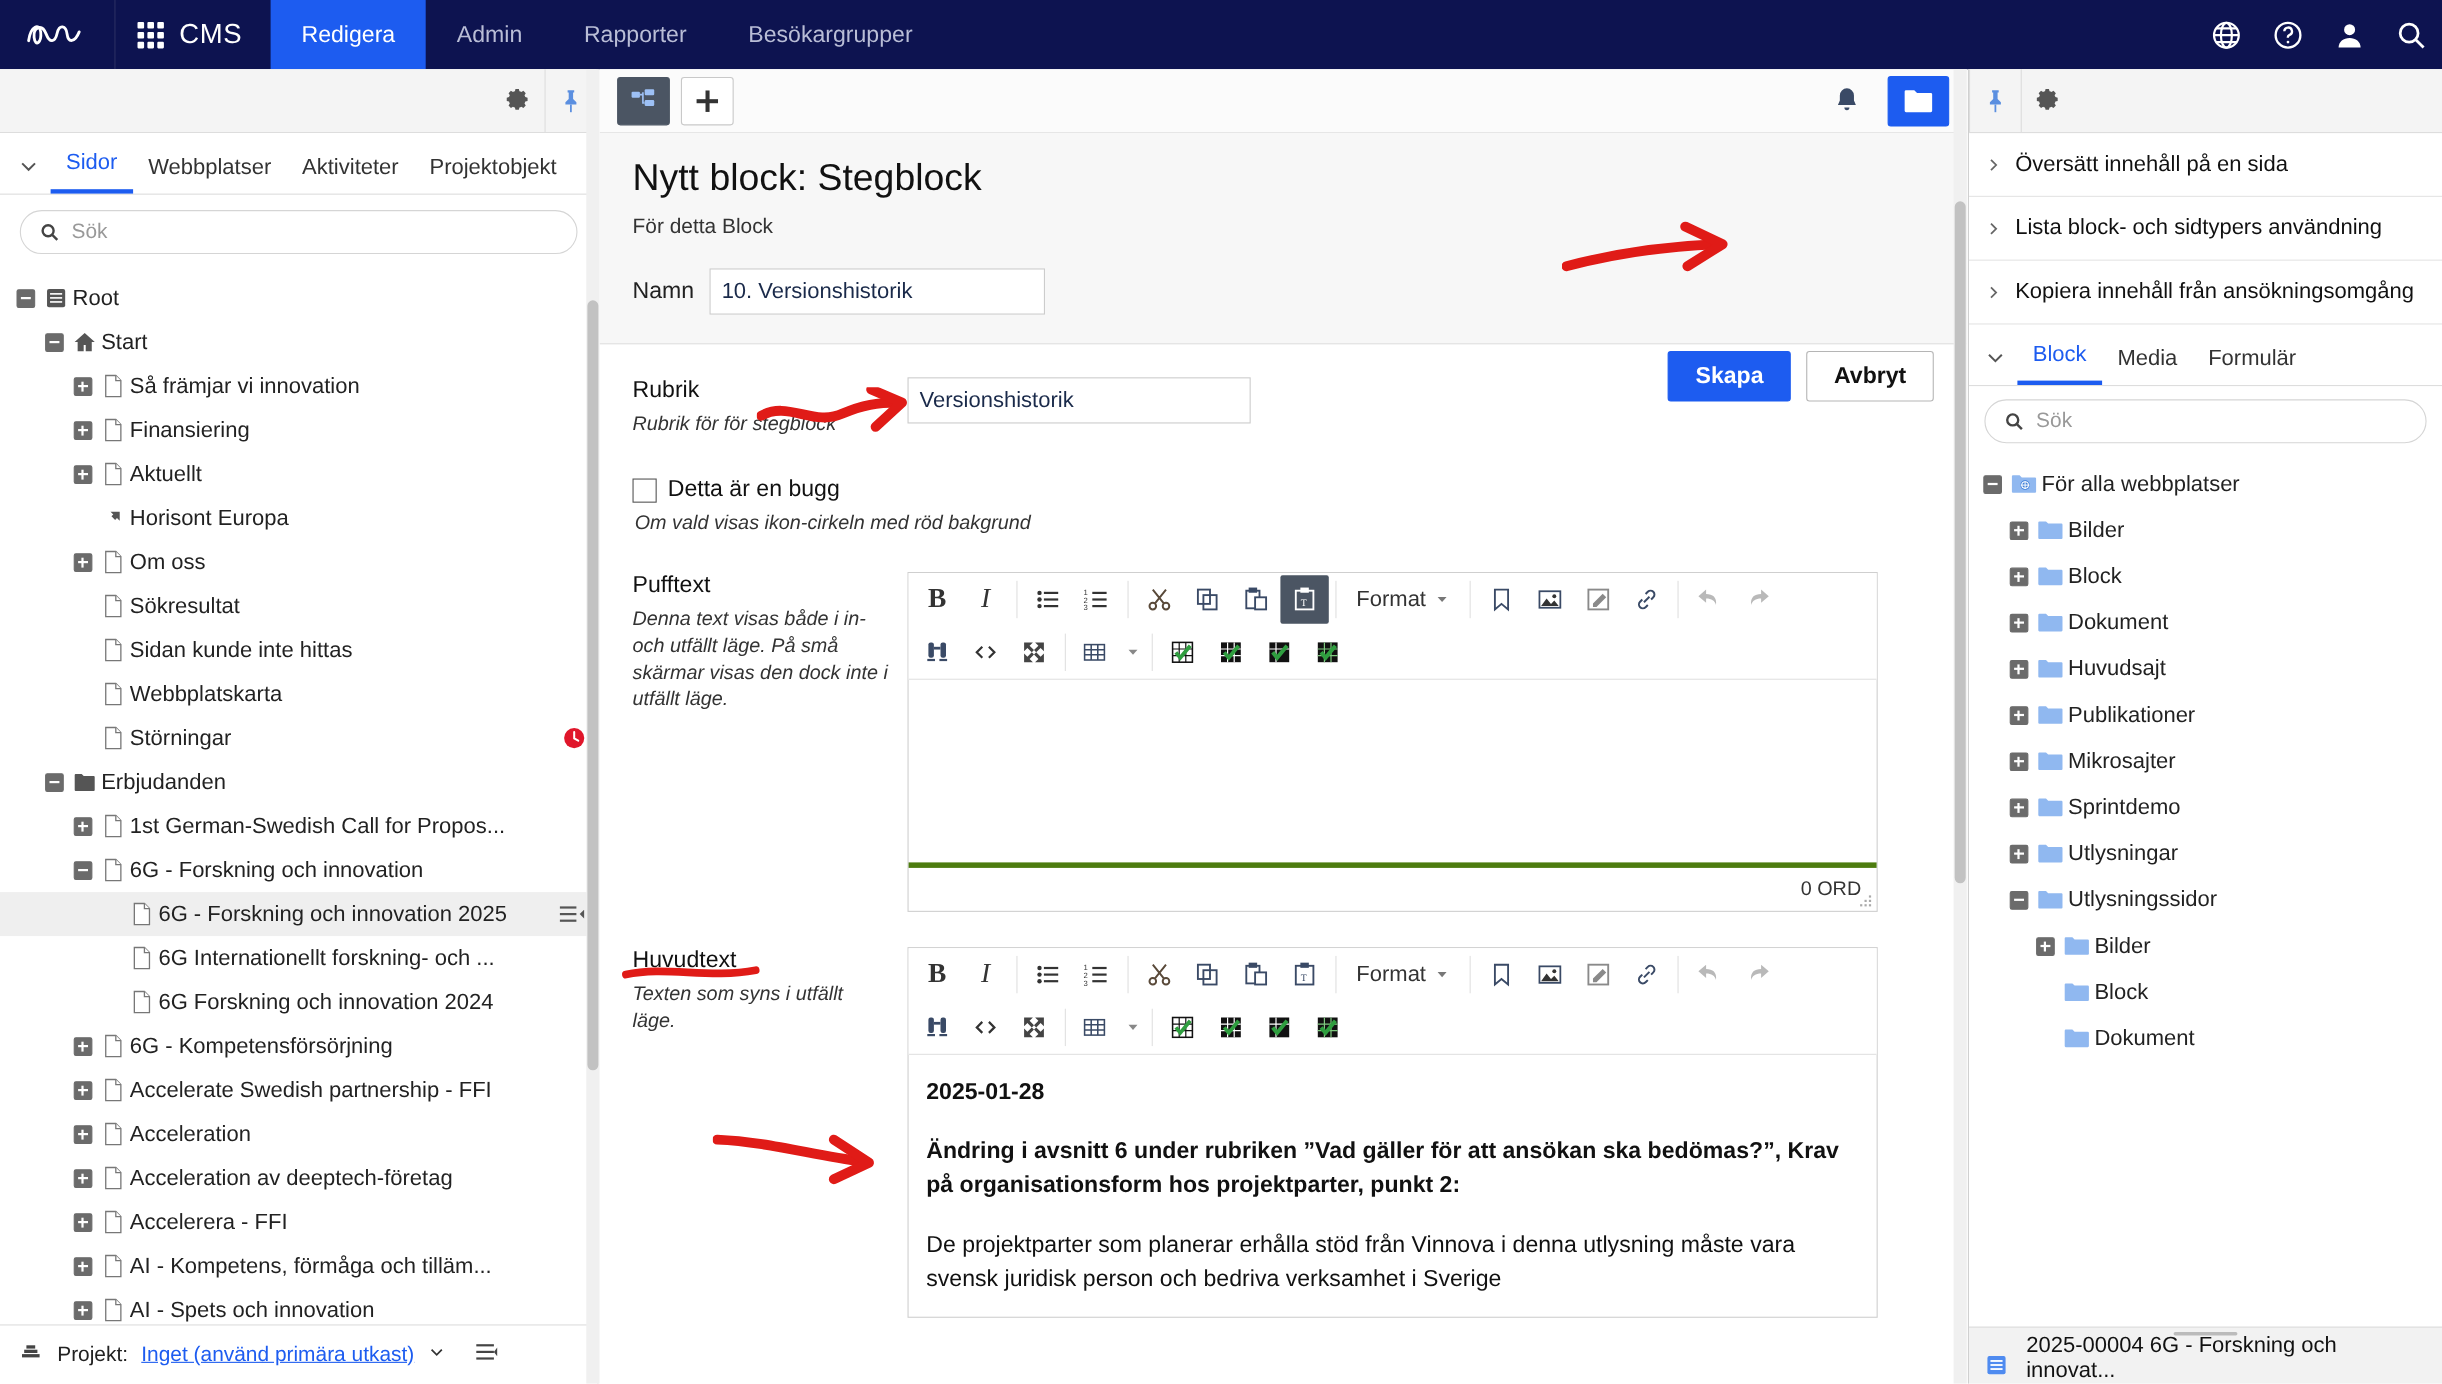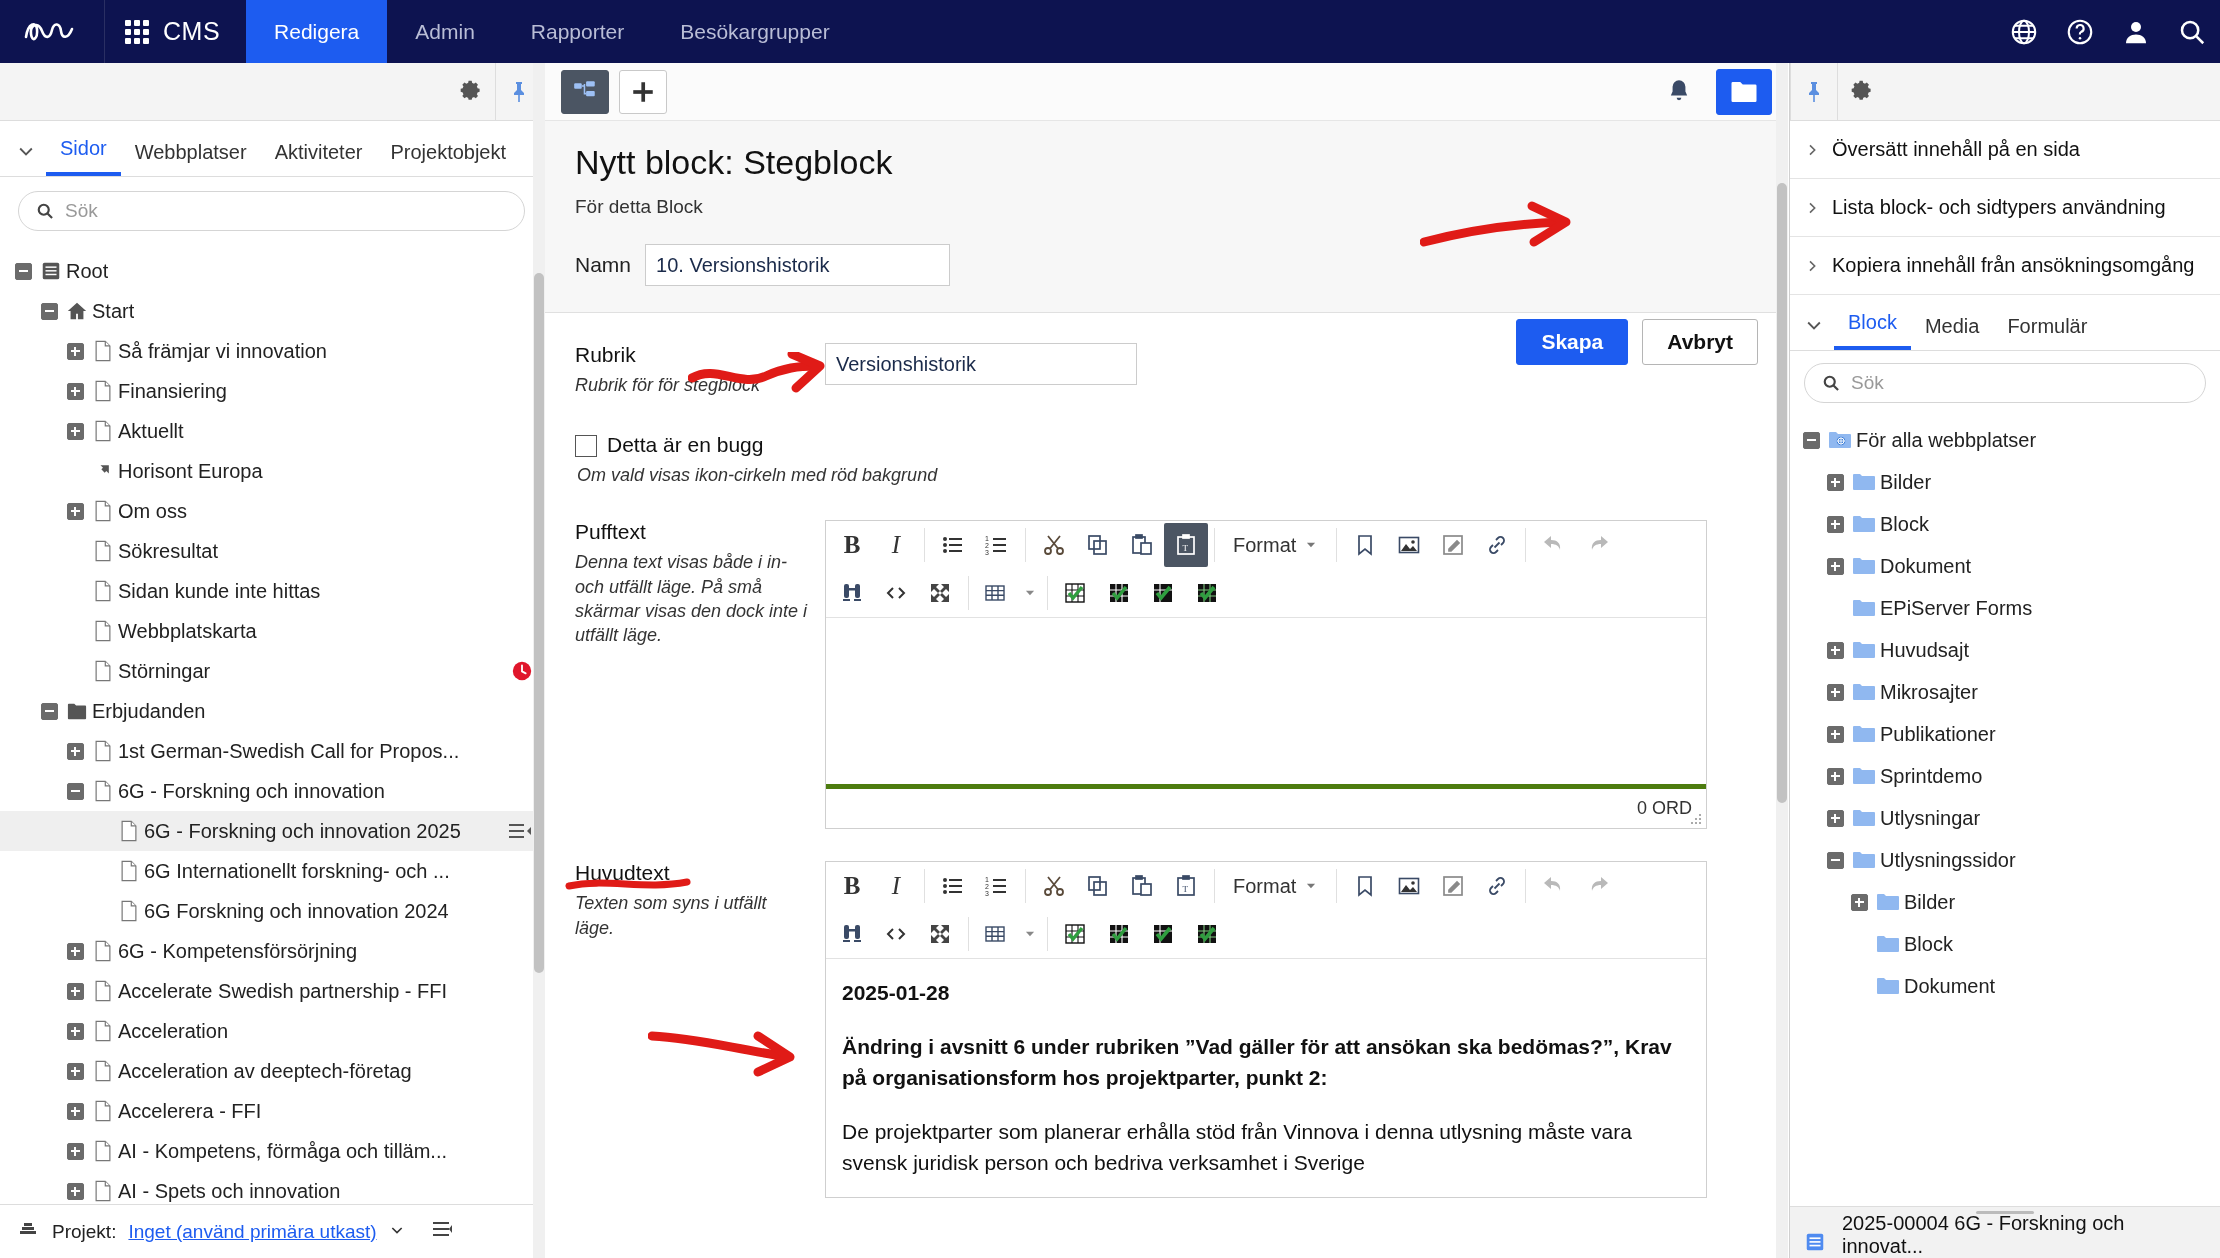--- a/index.html
+++ b/index.html
@@ -1173,61 +1173,50 @@
         </span>
         <span class="ficon">
           <svg width="24" height="20" viewBox="0 0 24 20" fill="#90b8f0">
             <path d="M1 3a1 1 0 0 1 1-1h6l2 2h12a1 1 0 0 1 1 1v12a1 1 0 0 1-1 1H2a1 1 0 0 1-1-1z"></path>
           </svg>
         </span>
         <span>Dokument</span>
       </div>
       <div class="fnode" style="padding-left: 32px;">
         <span class="fw">
-          <span></span>
+          <span class="pm plus"></span>
         </span>
         <span class="ficon">
           <svg width="24" height="20" viewBox="0 0 24 20" fill="#90b8f0">
             <path d="M1 3a1 1 0 0 1 1-1h6l2 2h12a1 1 0 0 1 1 1v12a1 1 0 0 1-1 1H2a1 1 0 0 1-1-1z"></path>
           </svg>
         </span>
-        <span>EPiServer Forms</span>
+        <span>Huvudsajt</span>
       </div>
       <div class="fnode" style="padding-left: 32px;">
         <span class="fw">
           <span class="pm plus"></span>
         </span>
         <span class="ficon">
           <svg width="24" height="20" viewBox="0 0 24 20" fill="#90b8f0">
             <path d="M1 3a1 1 0 0 1 1-1h6l2 2h12a1 1 0 0 1 1 1v12a1 1 0 0 1-1 1H2a1 1 0 0 1-1-1z"></path>
           </svg>
         </span>
-        <span>Huvudsajt</span>
+        <span>Publikationer</span>
       </div>
       <div class="fnode" style="padding-left: 32px;">
         <span class="fw">
           <span class="pm plus"></span>
         </span>
         <span class="ficon">
           <svg width="24" height="20" viewBox="0 0 24 20" fill="#90b8f0">
             <path d="M1 3a1 1 0 0 1 1-1h6l2 2h12a1 1 0 0 1 1 1v12a1 1 0 0 1-1 1H2a1 1 0 0 1-1-1z"></path>
           </svg>
         </span>
         <span>Mikrosajter</span>
-      </div>
-      <div class="fnode" style="padding-left: 32px;">
-        <span class="fw">
-          <span class="pm plus"></span>
-        </span>
-        <span class="ficon">
-          <svg width="24" height="20" viewBox="0 0 24 20" fill="#90b8f0">
-            <path d="M1 3a1 1 0 0 1 1-1h6l2 2h12a1 1 0 0 1 1 1v12a1 1 0 0 1-1 1H2a1 1 0 0 1-1-1z"></path>
-          </svg>
-        </span>
-        <span>Publikationer</span>
       </div>
       <div class="fnode" style="padding-left: 32px;">
         <span class="fw">
           <span class="pm plus"></span>
         </span>
         <span class="ficon">
           <svg width="24" height="20" viewBox="0 0 24 20" fill="#90b8f0">
             <path d="M1 3a1 1 0 0 1 1-1h6l2 2h12a1 1 0 0 1 1 1v12a1 1 0 0 1-1 1H2a1 1 0 0 1-1-1z"></path>
           </svg>
         </span>

